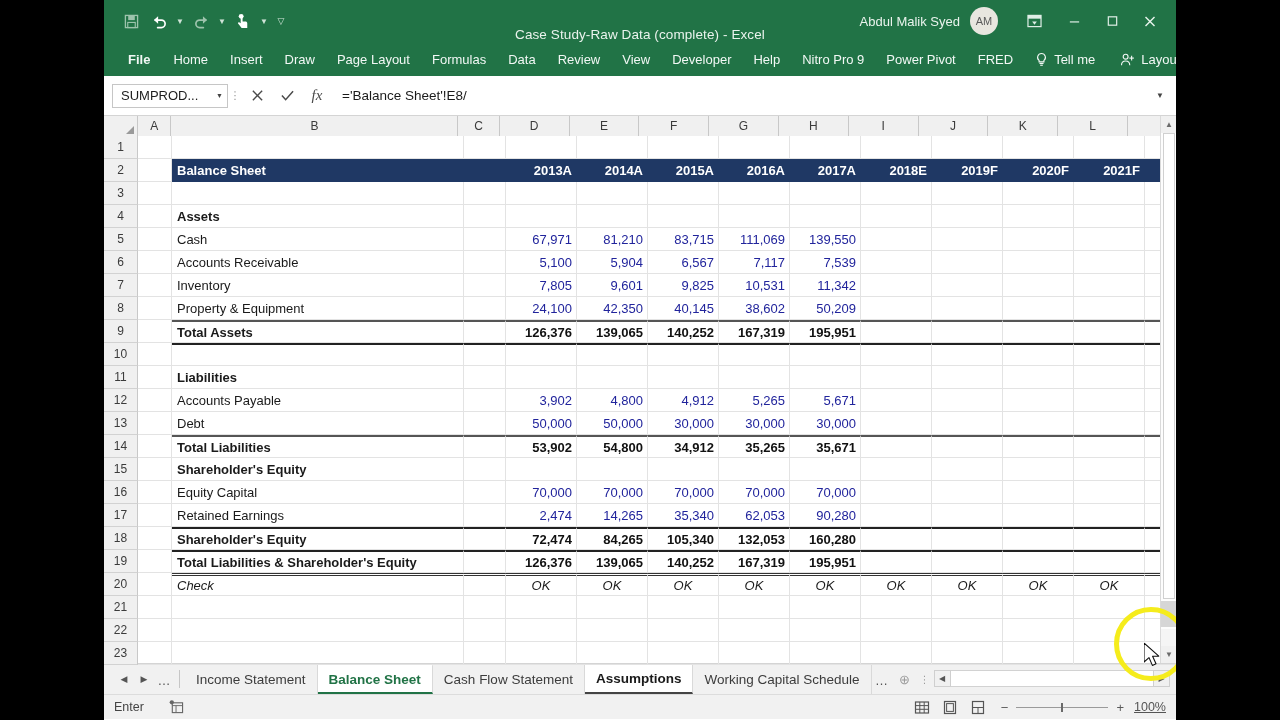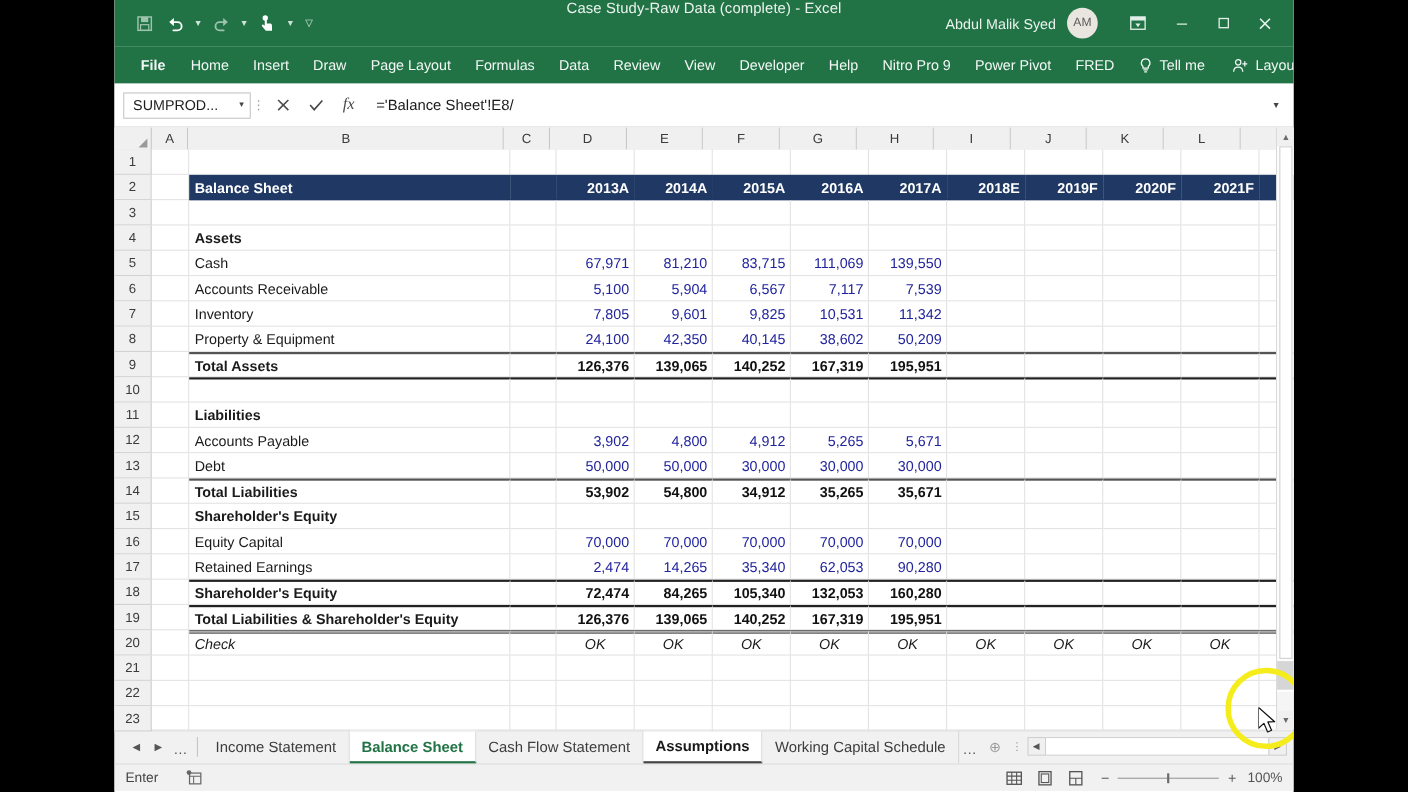--- a/index.html
+++ b/index.html
@@ -32,21 +32,21 @@
     color: #cfe3d7;
   }
   .qat-btn.bright { color: #ffffff; }
   .qat-caret {
     width: 12px; height: 26px;
     display: flex; align-items: center; justify-content: center;
     color: #cfe3d7; font-size: 8px;
   }
   .title-center {
     position: absolute; left: 0; right: 0; top: 0; height: 42px;
-    display: flex; align-items: flex-start; justify-content: center;
+    display: flex; align-items: flex-end; justify-content: center;
     pointer-events: none;
   }
   .title-text {
     color: #eaf3ed; font-size: 13.5px; letter-spacing: .1px;
   }
   .title-right {
     margin-left: auto; display: flex; align-items: center;
     padding-right: 8px; gap: 2px; z-index: 2;
   }
   .user-name { color: #eaf3ed; font-size: 13px; margin-right: 8px; }
@@ -250,21 +250,21 @@
     font-size: 12.5px; color: #444;
   }
   .sb-mode { padding-right: 22px; }
   .sb-icon { width: 22px; display: flex; align-items: center; justify-content: center; color: #555; }
   .sb-right { margin-left: auto; display: flex; align-items: center; gap: 2px; }
   .viewbtn { width: 26px; height: 20px; display: flex; align-items: center; justify-content: center; color: #555; }
   .zoomctl { display: flex; align-items: center; gap: 8px; padding-left: 8px; }
   .zminus, .zplus { color: #5a5a5a; font-size: 13px; }
   .ztrack { width: 92px; height: 1px; background: #9a9a9a; position: relative; }
   .zthumb { position: absolute; left: 45px; top: -4px; width: 2px; height: 9px; background: #6a6a6a; }
-  .zpct { font-size: 12.5px; color: #555; min-width: 34px; text-align: right; }
+  .zpct { font-size: 12.5px; color: #555; min-width: 34px; text-align: right; text-decoration: underline; }
 
   
   .cursor-ring {
     position: absolute;
     left: 1010px; top: 607px; width: 74px; height: 74px;
     border: 5px solid #f5ec1c; border-radius: 50%;
     pointer-events: none; z-index: 50;
   }
   .cursor-arrow {
     position: absolute; left: 1040px; top: 643px; z-index: 51; pointer-events: none;

